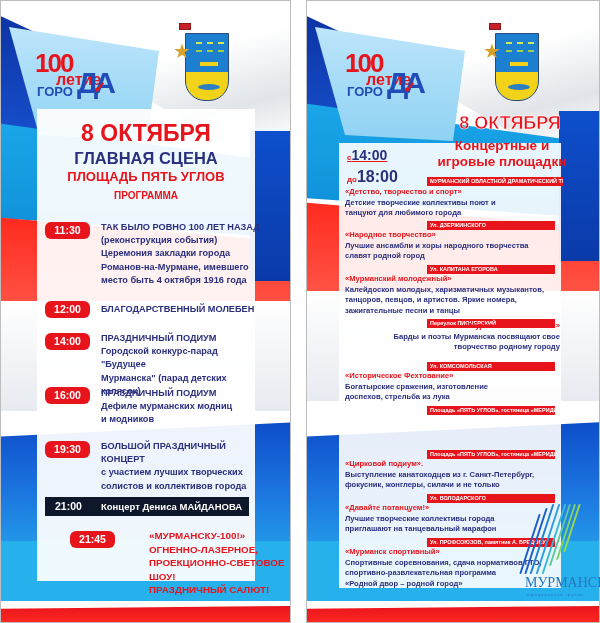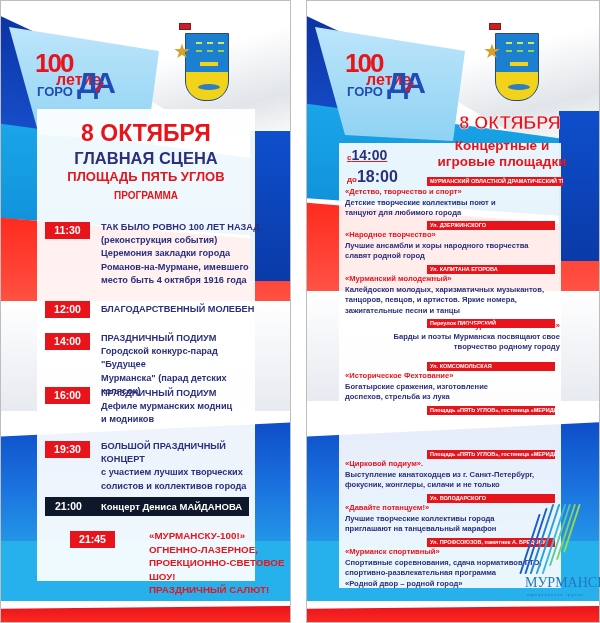--- a/index.html
+++ b/index.html
@@ -49,21 +49,21 @@
   .panel { position: absolute; background: rgba(255,255,255,0.93); }
   #poster-left .panel { left: 36px; top: 108px; width: 218px; height: 472px; }
   #poster-right .panel { left: 30px; top: 105px; width: 220px; height: 480px; background: rgba(255,255,255,0.9); }
 
   
   .l-date { position: absolute; left: 36px; top: 120px; width: 218px; text-align: center; font-weight: 900; font-size: 23px; color: #e8141c; letter-spacing: 0px; line-height: 24px; }
   .l-stage { position: absolute; left: 36px; top: 148px; width: 218px; text-align: center; font-weight: 900; font-size: 16.5px; color: #2a2f7e; line-height: 18px; }
   .l-square { position: absolute; left: 36px; top: 168px; width: 218px; text-align: center; font-weight: 700; font-size: 13px; color: #e8141c; line-height: 15px; }
   .l-program { position: absolute; left: 36px; top: 189px; width: 218px; text-align: center; font-weight: 700; font-size: 10px; color: #e8141c; line-height: 12px; }
 
-  .time-badge { position: absolute; width: 45px; height: 17px; background: #e8141c; color: #ffffff; font-weight: 700; font-size: 10.5px; line-height: 17px; text-align: center; font-family: "Liberation Sans", sans-serif; }
+  .time-badge { position: absolute; width: 45px; height: 17px; background: #e8141c; color: #ffffff; font-weight: 700; font-size: 10.5px; line-height: 17px; text-align: center; font-family: "Liberation Sans", sans-serif; border-radius: 6px; }
   .ev { position: absolute; left: 100px; width: 160px; font-size: 9.2px; line-height: 13.2px; color: #2a2f7e; font-weight: 700; }
   .ev.red { color: #e8141c; font-size: 9.8px; line-height: 13.5px; margin-left: 48px; }
   .ev-row-red { position: absolute; left: 44px; top: 496px; width: 204px; height: 19px; background: #0f172a; }
   .ev-row-red .t { position: absolute; left: 10px; top: 0; line-height: 19px; color: #fff; font-weight: 700; font-size: 10.5px; }
   .ev-row-red .d { position: absolute; left: 56px; top: 0; line-height: 19px; color: #fff; font-weight: 700; font-size: 9.5px; }
 
   
   .r-date { position: absolute; left: 148px; top: 112px; width: 110px; text-align: center; font-weight: 900; font-size: 18px; color: #e8141c; line-height: 20px; -webkit-text-stroke: 0.5px #ffffff; }
   .r-heading { position: absolute; left: 120px; top: 137px; width: 150px; text-align: center; font-weight: 700; font-size: 13.5px; color: #e8141c; line-height: 16px; }
   .r-from { position: absolute; left: 40px; top: 145px; font-weight: 700; color: #e8141c; text-decoration: underline; }

